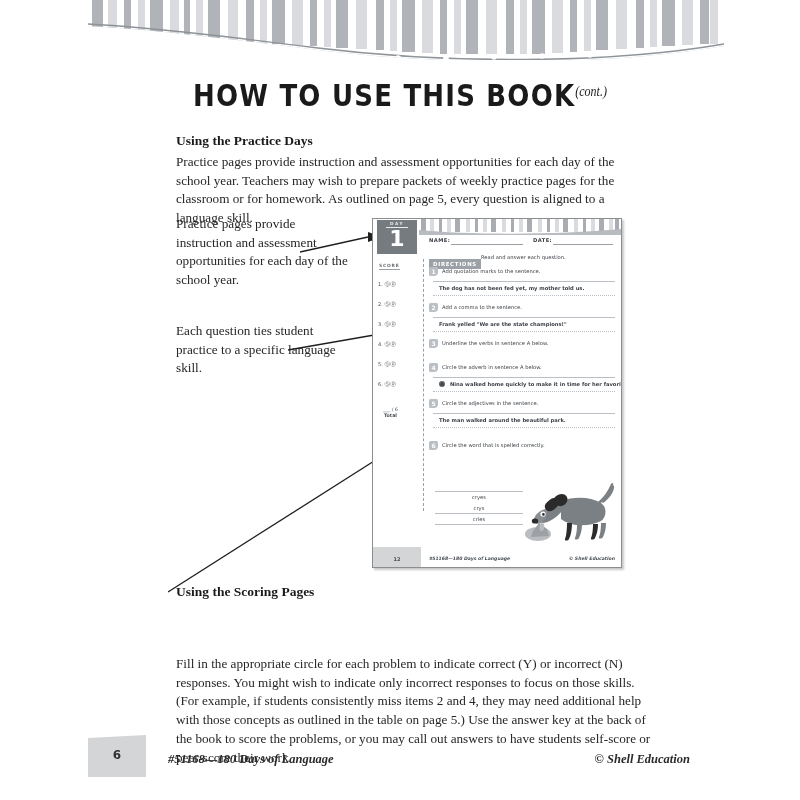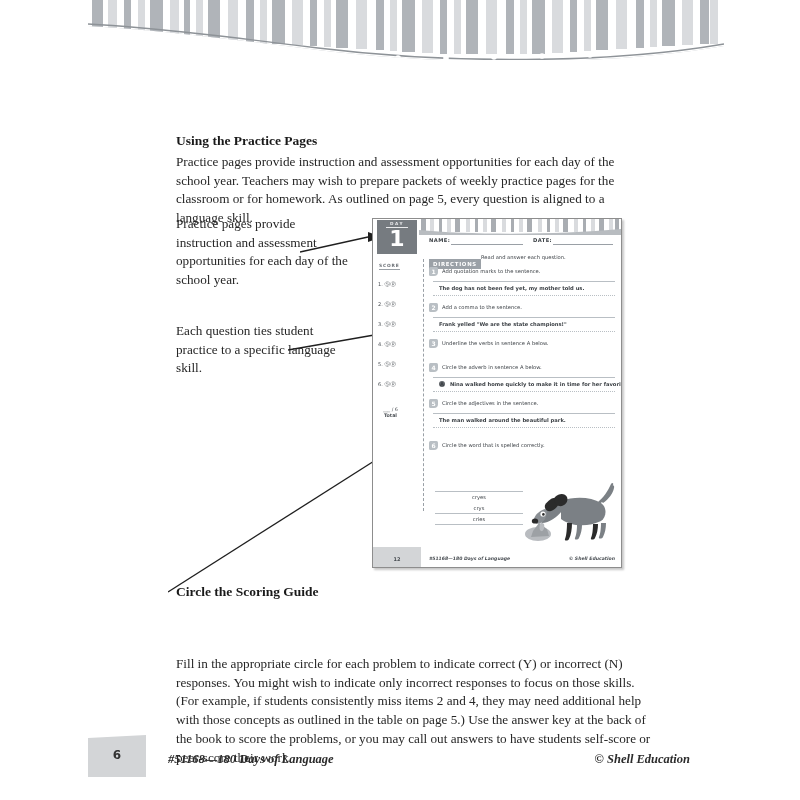--- a/index.html
+++ b/index.html
@@ -194,22 +194,25 @@
           <circle cx="310" cy="58" r="2.8"></circle>
           <circle cx="358" cy="58" r="2.8"></circle>
           <circle cx="406" cy="57" r="2.8"></circle>
           <circle cx="454" cy="56" r="2.8"></circle>
           <circle cx="502" cy="55" r="2.8"></circle>
         </g>
       </g>
     </svg>
   </div>
 
-
-  <div class="h2" style="left:176px;top:133px;">Using the Practice Pages</div>
+  <div class="title-wrap">
+    <span class="title"><span>HOW TO USE THIS BOOK</span><span class="title-cont">(cont.)</span></span>
+  </div>
+
+  <div class="h2" style="left:176px;top:133px;">Using the Practice Days</div>
   <div class="body-copy" style="left:176px;top:153px;width:468px;">Practice pages provide instruction and assessment opportunities for each day of the school year. Teachers may wish to prepare packets of weekly practice pages for the classroom or for homework. As outlined on page 5, every question is aligned to a language skill.</div>
 
   <div class="callout" style="left:176px;top:215px;width:175px;">Practice pages provide instruction and assessment opportunities for each day of the school year.</div>
   <div class="callout" style="left:176px;top:322px;width:160px;">Each question ties student practice to a specific language skill.</div>
 
   <svg class="leader" style="left:300px;top:228px;" width="90" height="30">
     <line x1="0" y1="24" x2="68" y2="9" stroke="#1f1f1f" stroke-width="1.3"></line>
     <polygon points="82,9 68,4 68,14" fill="#1f1f1f"></polygon>
   </svg>
   <svg class="leader" style="left:288px;top:328px;" width="110" height="26">
@@ -364,21 +367,21 @@
     </svg>
 
     <div class="sheet-foot">
       <div class="foot-tab"></div>
       <div class="foot-num">12</div>
       <div class="foot-left">#51168—180 Days of Language</div>
       <div class="foot-right">© Shell Education</div>
     </div>
   </div>
 
-  <div class="h2" style="left:176px;top:584px;">Circle the Scoring Guide</div>
+  <div class="h2" style="left:176px;top:584px;">Using the Scoring Pages</div>
   <div class="body-copy" style="left:176px;top:655px;width:480px;">Fill in the appropriate circle for each problem to indicate correct (Y) or incorrect (N) responses.  You might wish to indicate only incorrect responses to focus on those skills.  (For example, if students consistently miss items 2 and 4, they may need additional help with those concepts as outlined in the table on page 5.)  Use the answer key at the back of the book to score the problems, or you may call out answers to have students self-score or peer-score their work.</div>
 
   <svg class="pg-tab" viewBox="0 0 58 42" preserveAspectRatio="none">
     <path d="M0,3 L58,0 L58,42 L0,42 Z" fill="#d3d5d7"></path>
   </svg>
   <div class="pg-num">6</div>
   <div class="foot-id">#51168—180 Days of Language</div>
   <div class="foot-cr">© Shell Education</div>
 
 </div>

